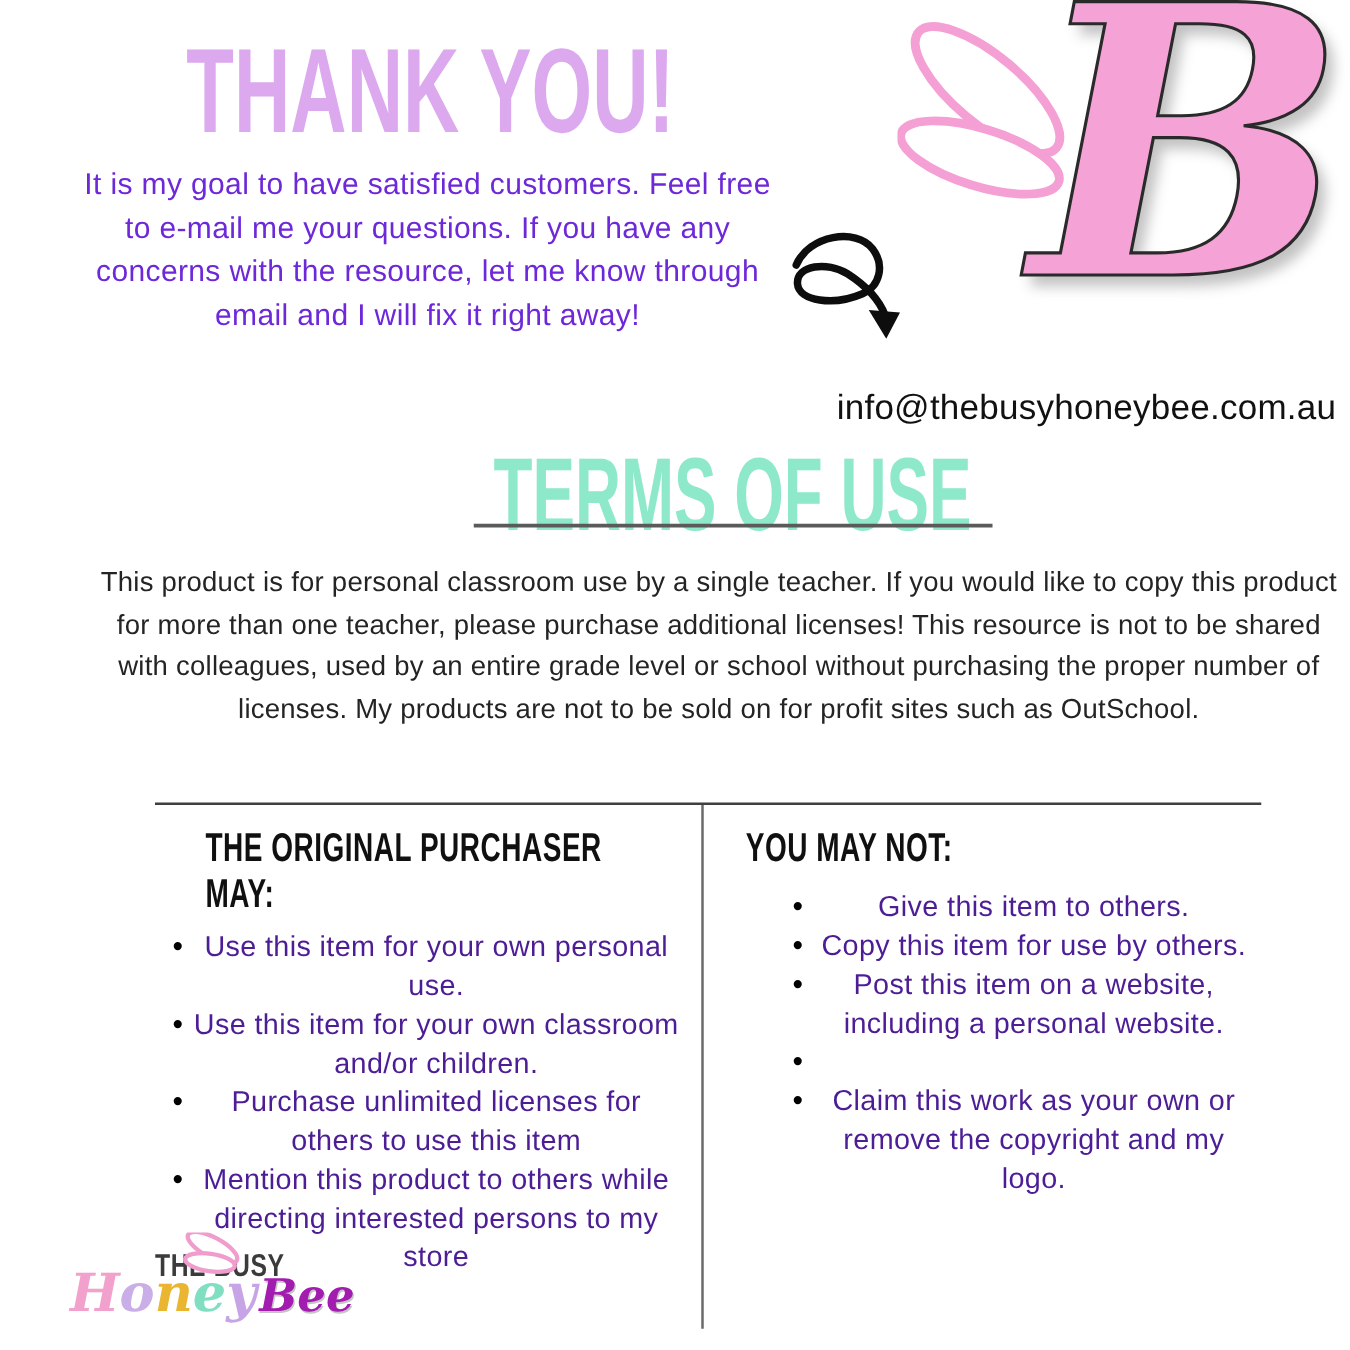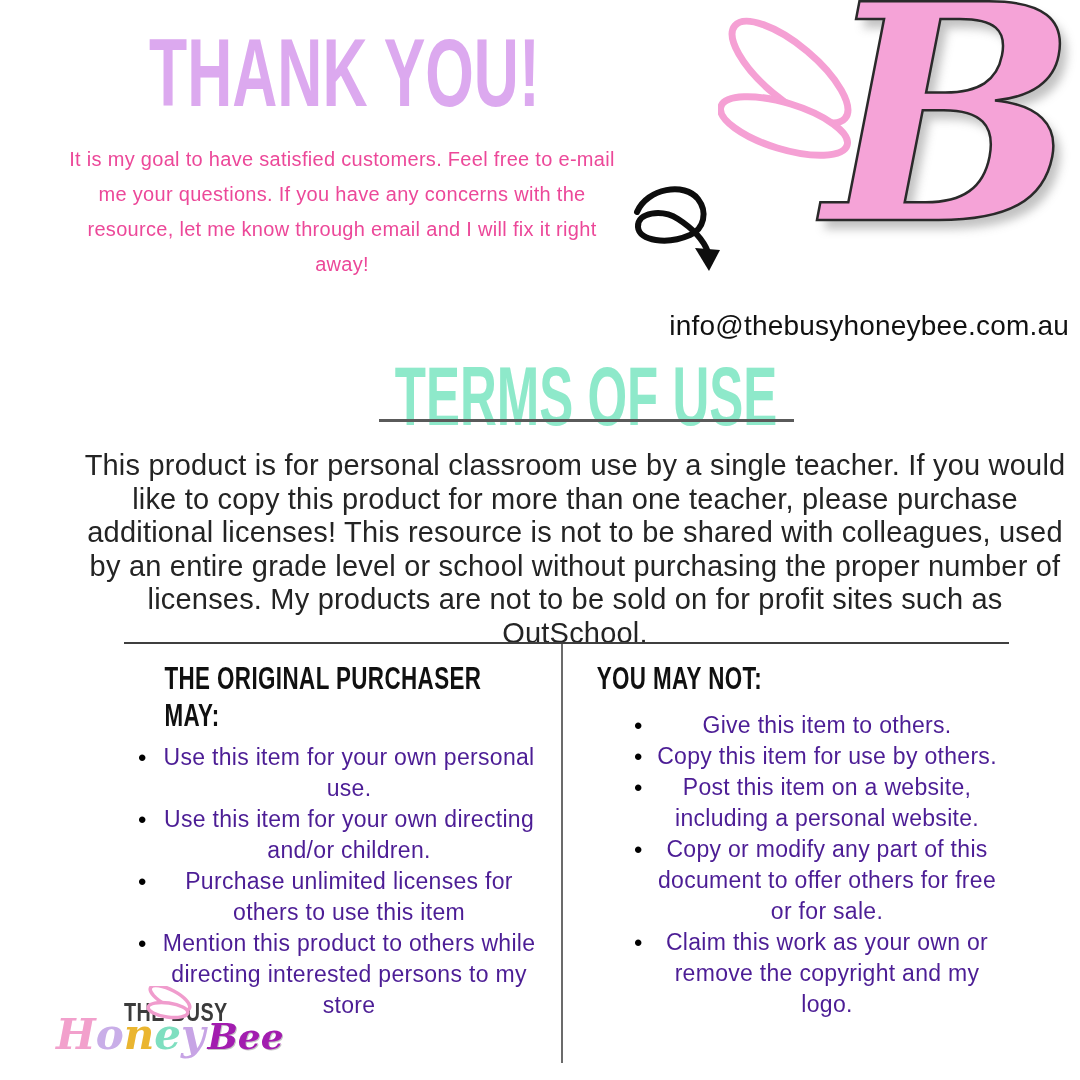--- a/index.html
+++ b/index.html
@@ -9,22 +9,22 @@
   }
   
   .thank-you{
     position:absolute;top:18px;left:0;width:620px;text-align:center;margin:0;
   }
   .thank-you .stretch{
     display:inline-block;font-weight:bold;font-size:80px;letter-spacing:0px;
     transform:scale(0.78,1.2);transform-origin:center top;color:#dca9ef;
   }
   .intro{
-    position:absolute;top:142px;left:30px;width:556px;margin:0;
-    text-align:center;font-size:20px;line-height:35px;color:#ec4899;
+    position:absolute;top:130px;left:30px;width:556px;margin:0;
+    text-align:center;font-size:24px;line-height:35px;color:#6d28d9;
     letter-spacing:0.3px;font-weight:400;
   }
   
   .bee-logo{position:absolute;top:0;left:640px;width:420px;height:310px;}
   .wings-svg{position:absolute;left:44px;top:14px;}
   .big-b{
     position:absolute;left:150px;top:-58px;margin:0;
     font-family:"DejaVu Serif","Liberation Serif",serif;font-style:italic;font-weight:bold;
     font-size:300px;line-height:1.15;color:#f5a3d7;
     -webkit-text-stroke:2.5px #2a2a2a;
@@ -41,21 +41,21 @@
   }
   .terms-title .stretch{
     display:inline-block;font-weight:bold;font-size:68px;
     transform:scale(0.75,1.22);transform-origin:center top;color:#8ee9ca;
   }
   .terms-underline{
     position:absolute;top:419px;left:345px;width:415px;height:3px;background:#5a5a5a;
   }
   .terms-body{
     position:absolute;top:449px;left:45px;width:992px;margin:0;
-    text-align:center;font-size:29px;line-height:33.5px;color:#242424;
+    text-align:center;font-size:22px;line-height:33.5px;color:#242424;
     letter-spacing:0.2px;
   }
   
   .rule-h{position:absolute;top:642px;left:90px;width:885px;height:2px;background:#3f3f3f;}
   .divider-v{position:absolute;top:644px;left:527px;width:2px;height:419px;background:#6b6b6b;}
   .col{position:absolute;top:660px;}
   .col-left{left:88px;width:424px;}
   .col-right{left:542px;width:440px;}
   .col-header{margin:0 0 18px 0;}
   .col-header .stretch{
@@ -132,21 +132,21 @@
     <h3 class="col-header">
       <span class="stretch">THE ORIGINAL PURCHASER MAY:</span>
     </h3>
     <ul class="bullets">
       <li>
         <span class="dot">•</span>
         <span class="li-text">Use this item for your own personal use.</span>
       </li>
       <li>
         <span class="dot">•</span>
-        <span class="li-text">Use this item for your own directing and/or children.</span>
+        <span class="li-text">Use this item for your own classroom and/or children.</span>
       </li>
       <li>
         <span class="dot">•</span>
         <span class="li-text">Purchase unlimited licenses for others to use this item</span>
       </li>
       <li>
         <span class="dot">•</span>
         <span class="li-text">Mention this product to others while directing interested persons to my store</span>
       </li>
     </ul>
@@ -164,21 +164,20 @@
       <li>
         <span class="dot">•</span>
         <span class="li-text">Copy this item for use by others.</span>
       </li>
       <li>
         <span class="dot">•</span>
         <span class="li-text">Post this item on a website, including a personal website.</span>
       </li>
       <li>
         <span class="dot">•</span>
-        <span class="li-text">Copy or modify any part of this document to offer others for free or for sale.</span>
       </li>
       <li>
         <span class="dot">•</span>
         <span class="li-text">Claim this work as your own or remove the copyright and my logo.</span>
       </li>
     </ul>
   </div>
 
   <div class="brand">
     <p class="brand-top">THE BUSY</p>

